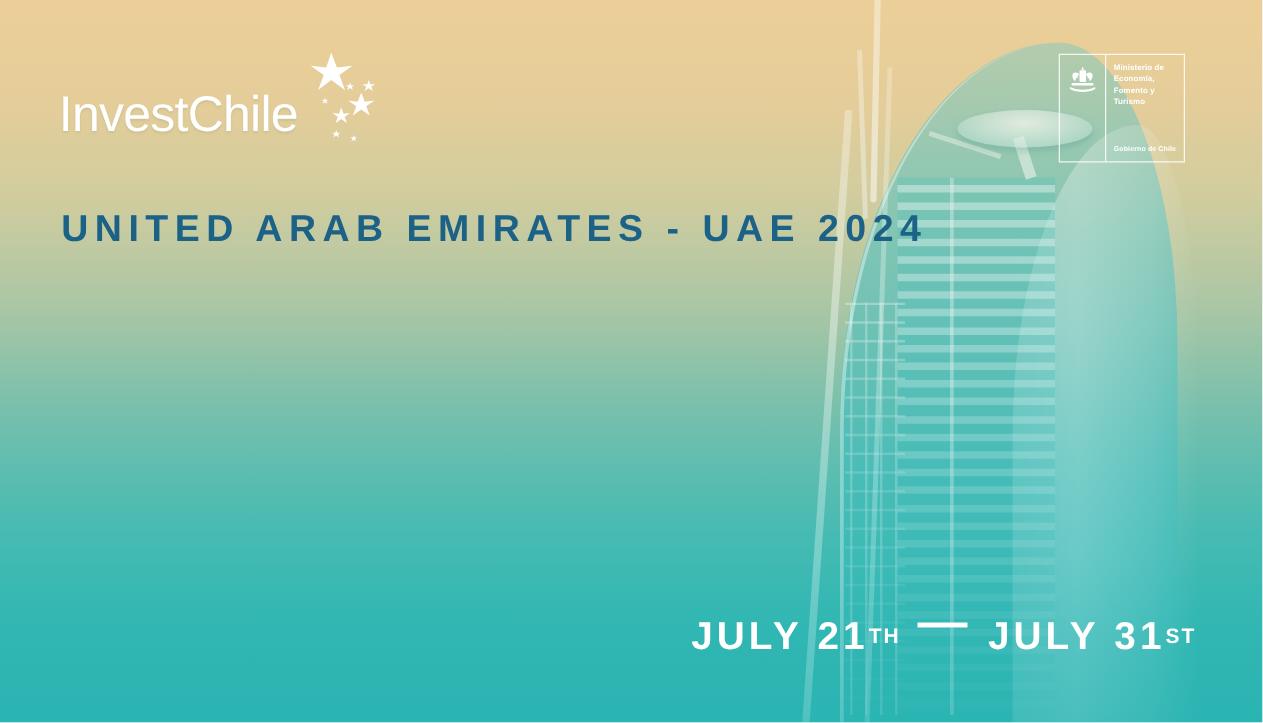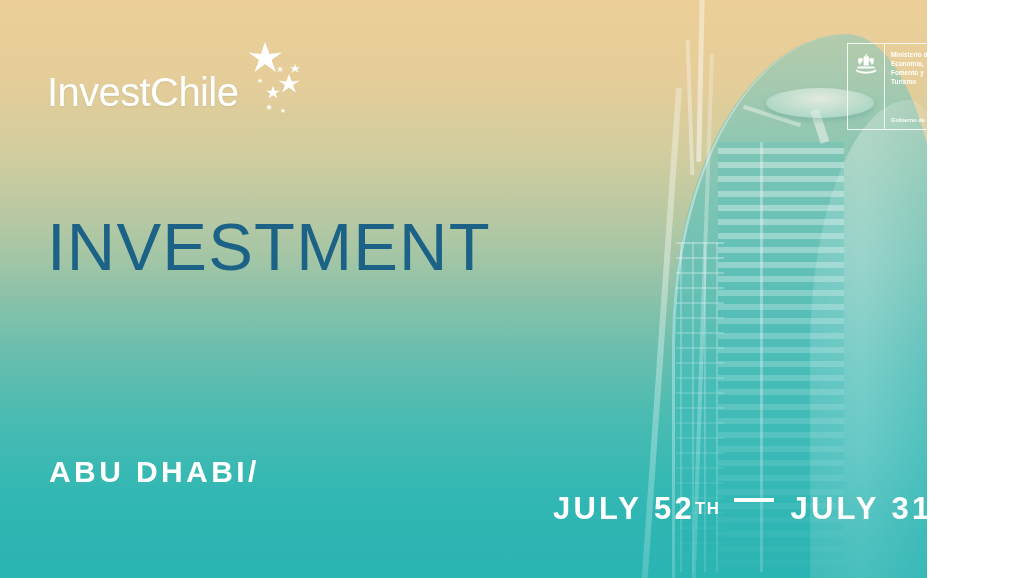--- a/index.html
+++ b/index.html
@@ -2,21 +2,21 @@
 <html><head>
 <meta charset="utf-8">
 <style>
   html, body {
     margin: 0;
     padding: 0;
     background: #ffffff;
   }
   #banner {
     position: relative;
-    width: 927px;
+    width: 1010px;
     height: 578px;
     overflow: hidden;
     font-family: "Liberation Sans", sans-serif;
     background: linear-gradient(180deg,
         #eccf98 0%,
         #e6cd99 14%,
         #d4cd9e 26%,
         #b6c8a3 38%,
         #93c3a8 50%,
         #6ebfae 62%,
@@ -491,30 +491,29 @@
         <div class="ministry-title">
           <div>Ministerio de</div>
           <div>Economía,</div>
           <div>Fomento y</div>
           <div>Turismo</div>
         </div>
         <div class="ministry-gov">Gobierno de Chile</div>
       </div>
     </div>
 
-    <div class="title-1">INVESTMENT</div>
+    <div class="eyebrow">UNITED ARAB EMIRATES - UAE 2024</div>
 
     <div class="cities">
-      <div class="city-line">ABU DHABI/</div>
     </div>
 
     <div class="dates">
       <span>JULY</span>
       <span>&nbsp;</span>
-      <span>52</span>
+      <span>21</span>
       <sup>TH</sup>
       <span class="dash"></span>
       <span>JULY</span>
       <span>&nbsp;</span>
       <span>31</span>
       <sup>ST</sup>
     </div>
 
   </div>
 </div>

